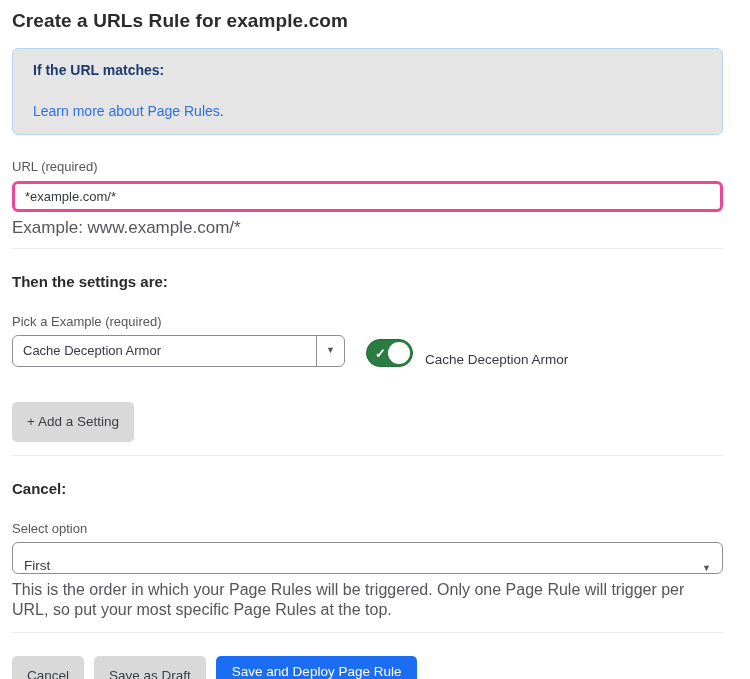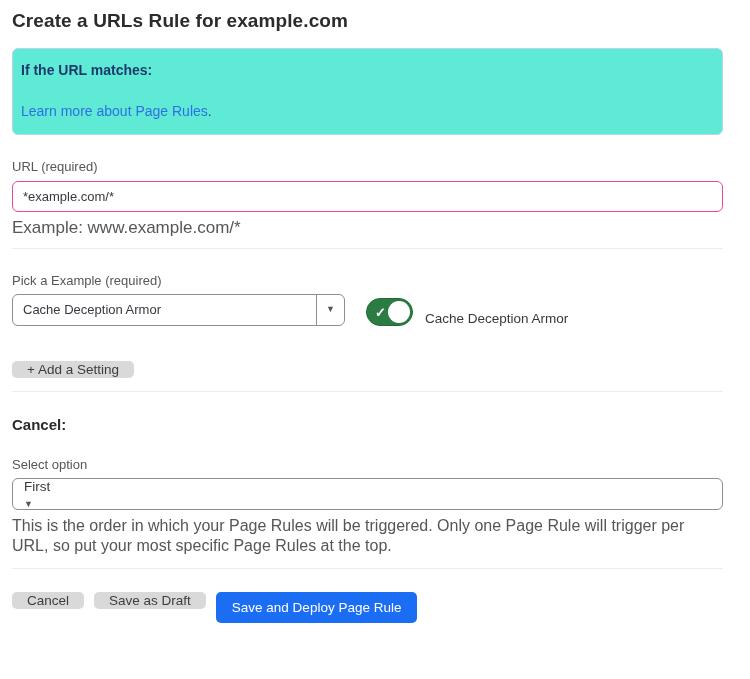--- a/index.html
+++ b/index.html
@@ -12,40 +12,40 @@
   }
   .container { padding: 10px 27px 0 12px; }
 
   h1.page-title {
     font-size: 19px; font-weight: 700; color: #2b2b2b;
     letter-spacing: 0.1px;
   }
 
   .banner {
     margin-top: 16px;
-    background: #5eead4;
+    background: #e5e5e5;
     border: 1px solid #b7d4f1;
     border-radius: 6px;
-    padding: 11px 8px 12px;
+    padding: 11px 20px 12px;
     font-size: 14px;
     line-height: 20.5px;
     color: #2e4373;
   }
   .banner .banner-heading { font-weight: 700; color: #1e3a6d; }
   .banner a.banner-link {
     color: #2f6fe4; cursor: pointer;
   }
 
   .field-label {
     font-size: 13px; color: #56565b; margin-top: 24px;
   }
   .text-input {
     margin-top: 7px;
     width: 100%; height: 31px;
-    border: 1px solid #ec4899; border-radius: 6px;
+    border: 3px solid #ec4899; border-radius: 6px;
     padding: 0 10px;
     font-size: 13px; color: #36393f;
     font-family: "Liberation Sans", sans-serif;
     background: #fff;
     outline: none;
   }
   .helper-text { margin-top: 7px; font-size: 17px; color: #56565b; line-height: 17px; }
 
   hr.divider { border: none; border-top: 1px solid #ececec; }
   .divider-1 { margin-top: 12px; }
@@ -86,32 +86,32 @@
     position: absolute; right: 2px; top: 50%; transform: translateY(-50%);
     width: 22px; height: 22px; border-radius: 50%;
     background: #ffffff;
   }
   .toggle-label { margin-left: 12px; font-size: 13.5px; color: #36393f; }
 
   button { font-family: "Liberation Sans", sans-serif; cursor: pointer; }
   .btn-gray {
     background: #d9d9d9; color: #3a3d42;
     border: none; border-radius: 5px;
-    height: 17px; padding: 0 15px; font-size: 13.5px;
+    height: 40px; padding: 0 15px; font-size: 13.5px;
   }
   .add-setting-btn { margin-top: 35px; }
 
   .order-select {
     margin-top: 6px;
     width: 100%; height: 32px;
     border: 1px solid #8d8d92; border-radius: 6px;
     background: #fff; cursor: pointer;
-    display: flex; align-items: flex-start; justify-content: space-between;
+    display: flex; align-items: flex-end; justify-content: space-between;
     padding: 0 11px;
-    font-size: 13.5px; color: #36393f; flex-direction: column;
+    font-size: 13.5px; color: #36393f;
   }
   .order-helper { margin-top: 6px; font-size: 16px; color: #55565a; line-height: 20px; }
 
   .footer-row { margin-top: 23px; display: flex; gap: 10px; }
   .btn-primary {
     background: #1b6ef3; color: #ffffff;
     border: none; border-radius: 5px;
     height: 31px; padding: 0 16px; font-size: 13.5px;
   }
 </style>
@@ -128,20 +128,21 @@
       <a class="banner-link">Learn more about Page Rules</a><span>.</span>
     </div>
   </div>
 
   <div class="field-label">URL (required)</div>
   <input class="text-input" type="text" value="*example.com/*" style="">
   <div class="helper-text">Example: www.example.com/*</div>
 
   <hr class="divider divider-1">
 
+  <div class="section-heading">Then the settings are:</div>
 
   <div class="field-label">Pick a Example (required)</div>
 
   <div class="setting-row">
     <div class="setting-select">
       <div class="select-value">Cache Deception Armor</div>
       <div class="select-caret-btn">
         <span class="caret">▼</span>
       </div>
     </div>

